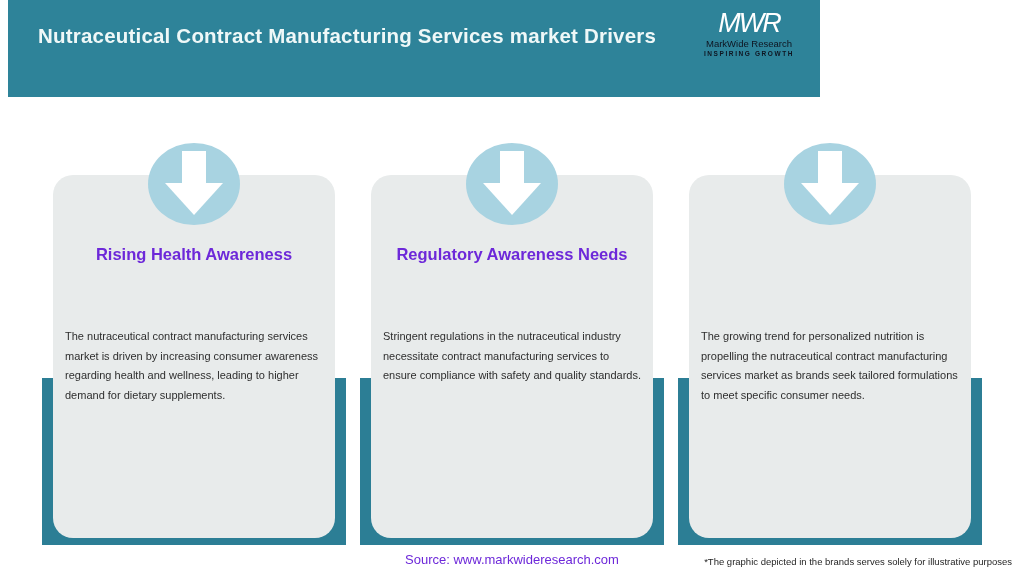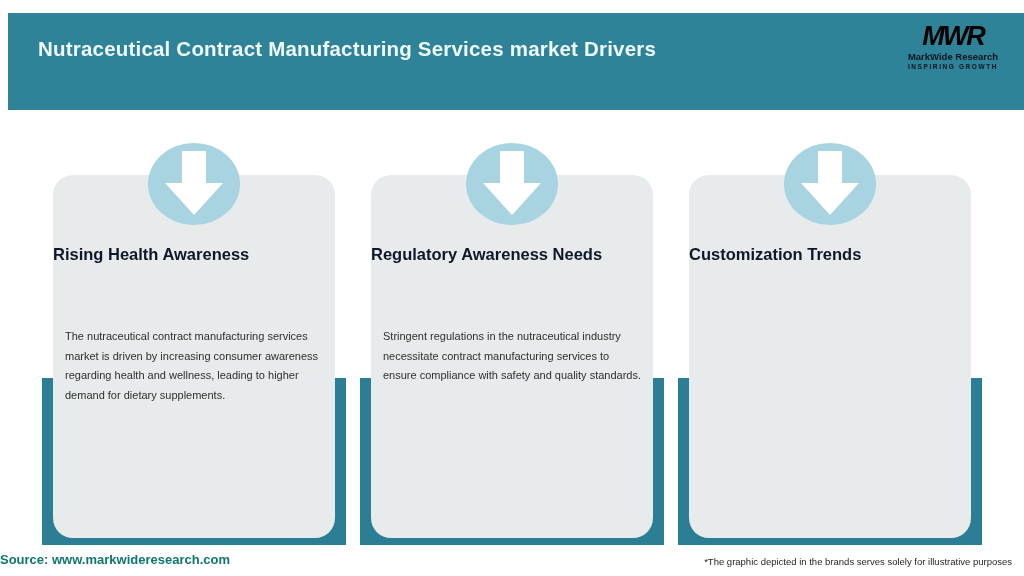--- a/index.html
+++ b/index.html
@@ -8,50 +8,49 @@
     font-family: "Liberation Sans", sans-serif;
     background: #ffffff;
     position: relative;
     overflow: hidden;
   }
   .canvas { position: absolute; inset: 0; background: #ffffff; }
 
   
   .header {
     position: absolute;
-    left: 8px; top: 0; width: 1016px; height: 97px;
+    left: 8px; top: 0; width: 812px; height: 97px;
     background: #2E8399;
-    margin-top: 13px;
   }
   .page-title {
     position: absolute;
     left: 30px; top: 24px;
     font-size: 20.5px;
     font-weight: bold;
     color: #EFF8F8;
     letter-spacing: 0.2px;
   }
   .logo {
     position: absolute;
     right: 16px; top: 8px;
     width: 110px;
     text-align: center;
     color: #0E1420;
   }
   .logo-mono {
     font-size: 27px;
-    font-weight: 700;
+    font-weight: 400;
     font-style: italic;
     letter-spacing: -2px;
     line-height: 30px;
-    color: #000000;
+    color: #ffffff;
   }
   .logo-name {
     font-size: 9.5px;
-    font-weight: bold;
+    font-weight: normal;
     line-height: 10px;
     margin-top: 1px;
   }
   .logo-tag {
     font-size: 6.5px;
     font-weight: bold;
     letter-spacing: 1.6px;
     line-height: 8px;
     margin-top: 1px;
   }
@@ -81,41 +80,41 @@
     width: 92px; height: 82px;
     margin-left: -46px;
     background: #A8D3E1;
     border-radius: 50%;
     z-index: 3;
     display: flex; align-items: center; justify-content: center;
   }
   .card-title {
     position: absolute;
     left: 0; right: 0; top: 70px;
-    text-align: left;
+    text-align: center;
     font-size: 16.5px;
     font-weight: bold;
-    color: #0f172a;
+    color: #6d28d9;
   }
   .card-body {
     position: absolute;
     left: 12px; right: 11px; top: 152px;
     font-size: 11px;
     line-height: 19.5px;
     color: #2E2E2E;
   }
 
   
   .source {
     position: absolute;
     left: 0; right: 0; top: 552px;
-    text-align: left;
+    text-align: center;
     font-size: 13px;
-    font-weight: bold;
-    color: #0f766e;
+    font-weight: normal;
+    color: #6d28d9;
   }
   .disclaimer {
     position: absolute;
     right: 12px; top: 556px;
     font-size: 9.5px;
     color: #1F1F1F;
   }
 </style>
 </head>
 <body>
@@ -155,21 +154,21 @@
       <svg width="92" height="82" viewBox="0 0 92 82" aria-hidden="true">
         <rect x="34" y="8" width="24" height="34" fill="#ffffff"></rect>
         <polygon points="17,40 75,40 46,72" fill="#ffffff"></polygon>
       </svg>
     </div>
   </div>
 
   <div class="card-group g2">
     <div class="frame"></div>
     <div class="card">
-      <div class="card-title">Customization Trends</div>
+      <div class="card-body">The growing trend for personalized nutrition is propelling the nutraceutical contract manufacturing services market as brands seek tailored formulations to meet specific consumer needs.</div>
     </div>
     <div class="circle">
       <svg width="92" height="82" viewBox="0 0 92 82" aria-hidden="true">
         <rect x="34" y="8" width="24" height="34" fill="#ffffff"></rect>
         <polygon points="17,40 75,40 46,72" fill="#ffffff"></polygon>
       </svg>
     </div>
   </div>
 
   <div class="source">Source: www.markwideresearch.com</div>

